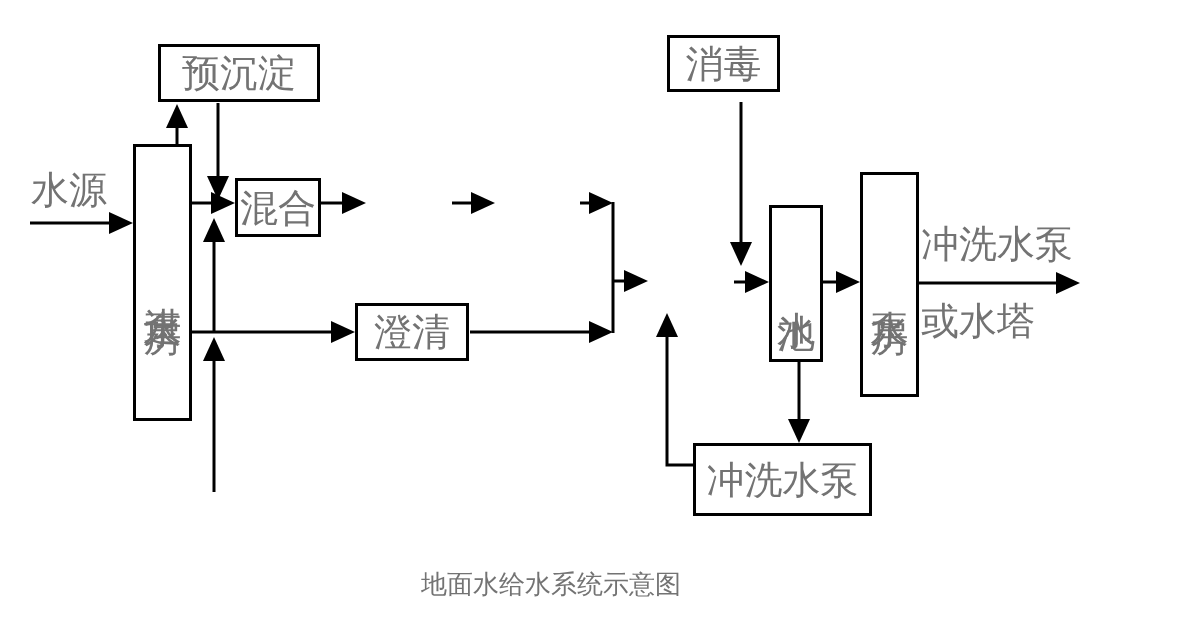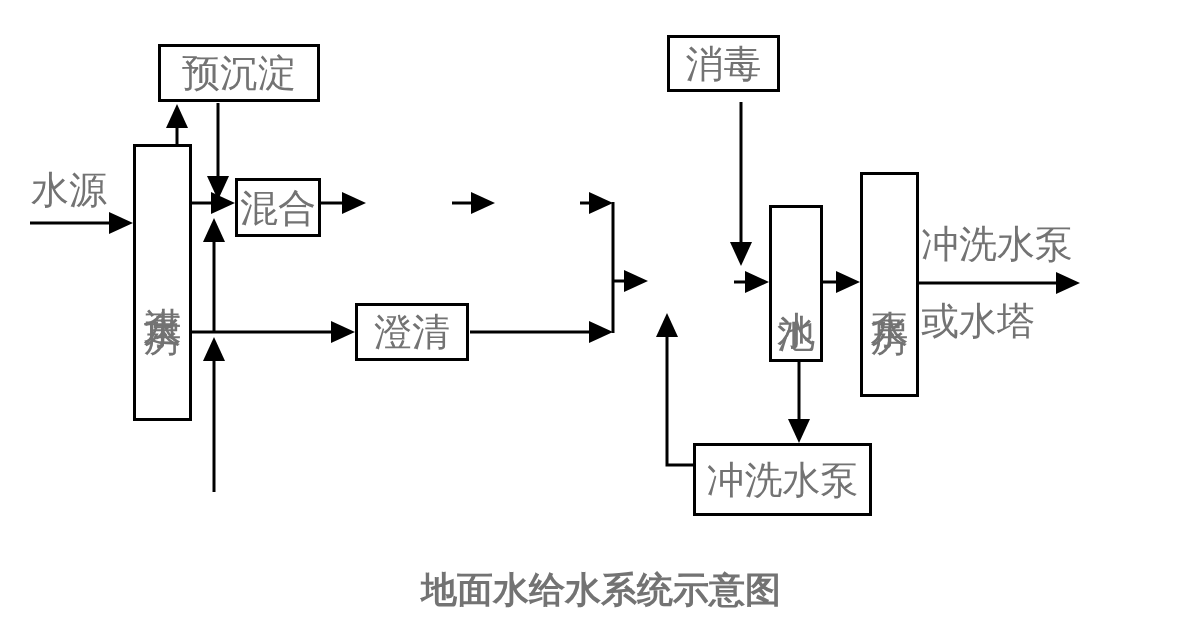--- a/index.html
+++ b/index.html
@@ -13,21 +13,21 @@
   .wires polygon{fill:#000;stroke:none;}
   .box{
     position:absolute;box-sizing:border-box;border:3px solid #000;background:#ffffff;
     display:flex;align-items:center;justify-content:center;
     font-size:38px;line-height:1;white-space:nowrap;
   }
   .vert{
     writing-mode:vertical-rl;text-orientation:upright;letter-spacing:3px;white-space:normal;
   }
   .lbl{position:absolute;font-size:38px;line-height:1;white-space:nowrap;text-align:center;}
-  .title{position:absolute;font-size:36px;line-height:1;white-space:nowrap;font-weight:bold;}
+  .title{position:absolute;font-size:26px;line-height:1;white-space:nowrap;}
 </style>
 </head>
 <body>
 
 <div class="canvas">
 
   <svg class="wires" viewBox="0 0 1200 631">
     <g>
       <line x1="30" y1="223" x2="112" y2="223"></line>
       <polygon points="133,223 109,212 109,234"></polygon>

